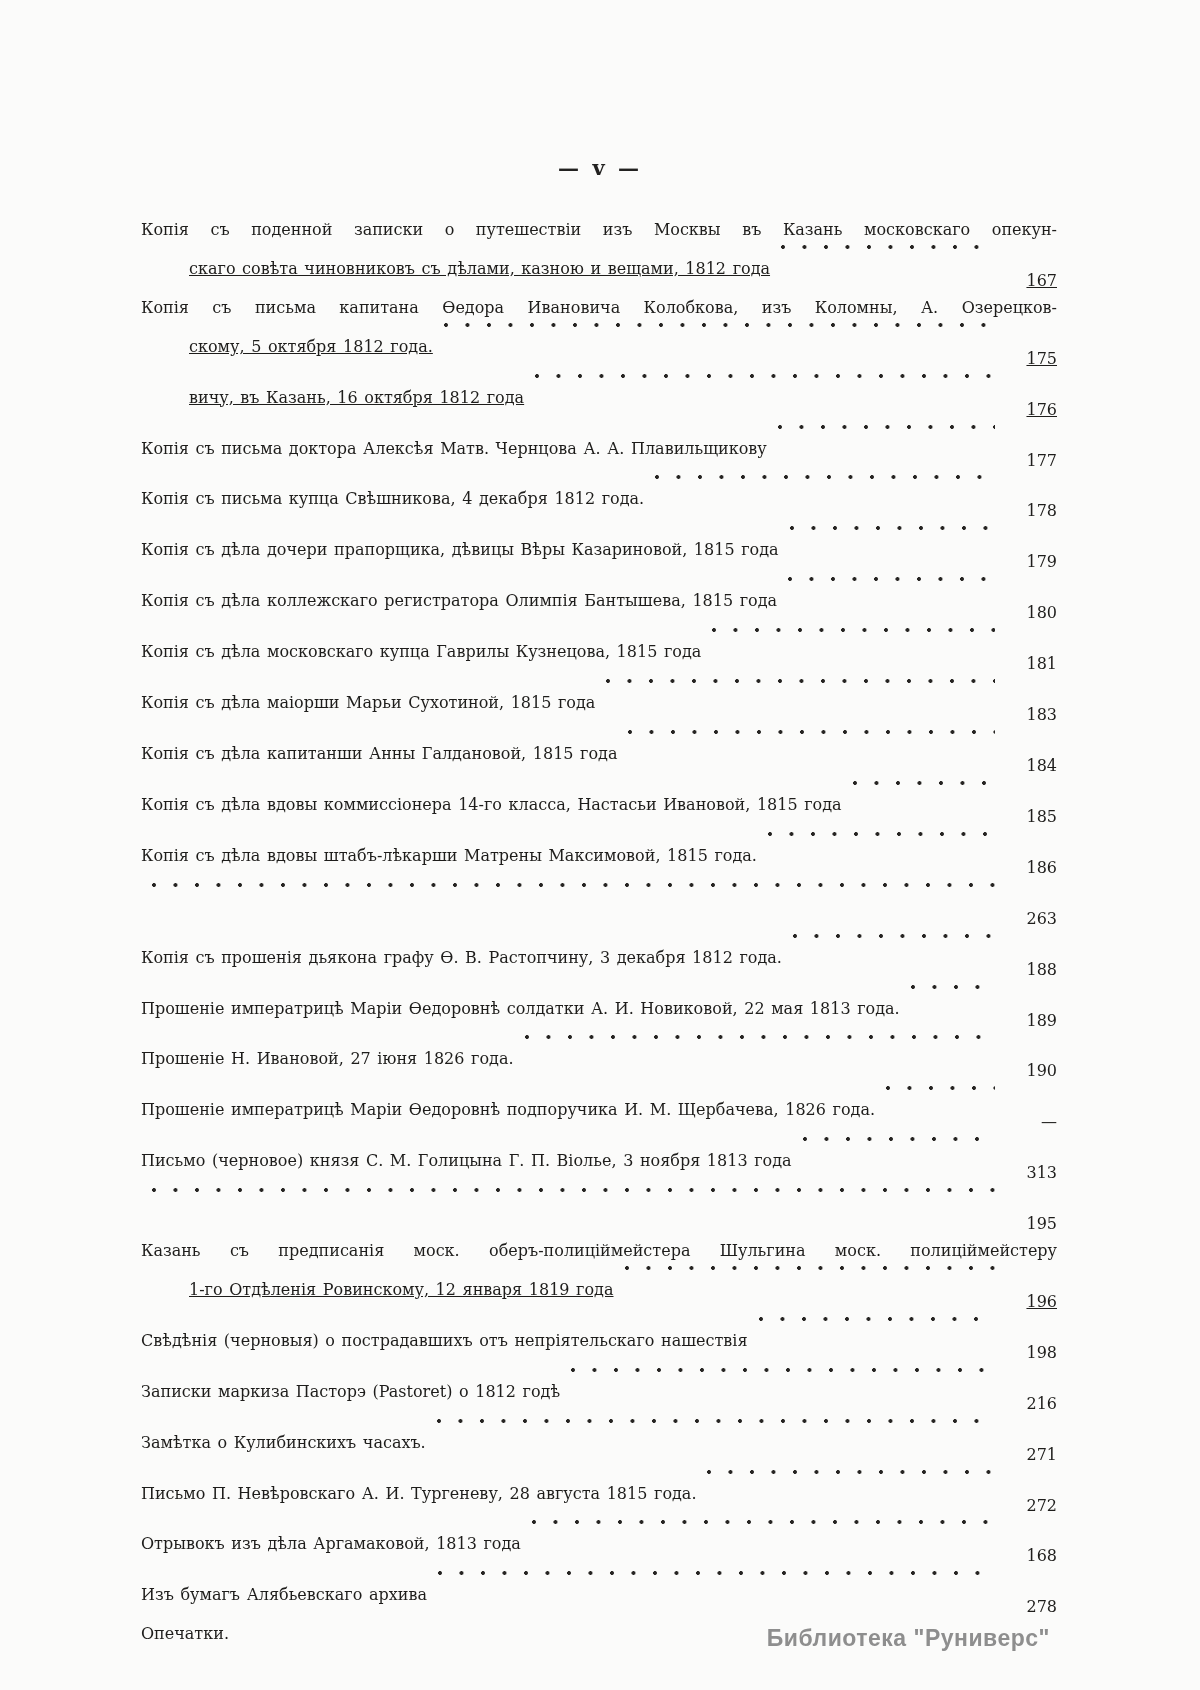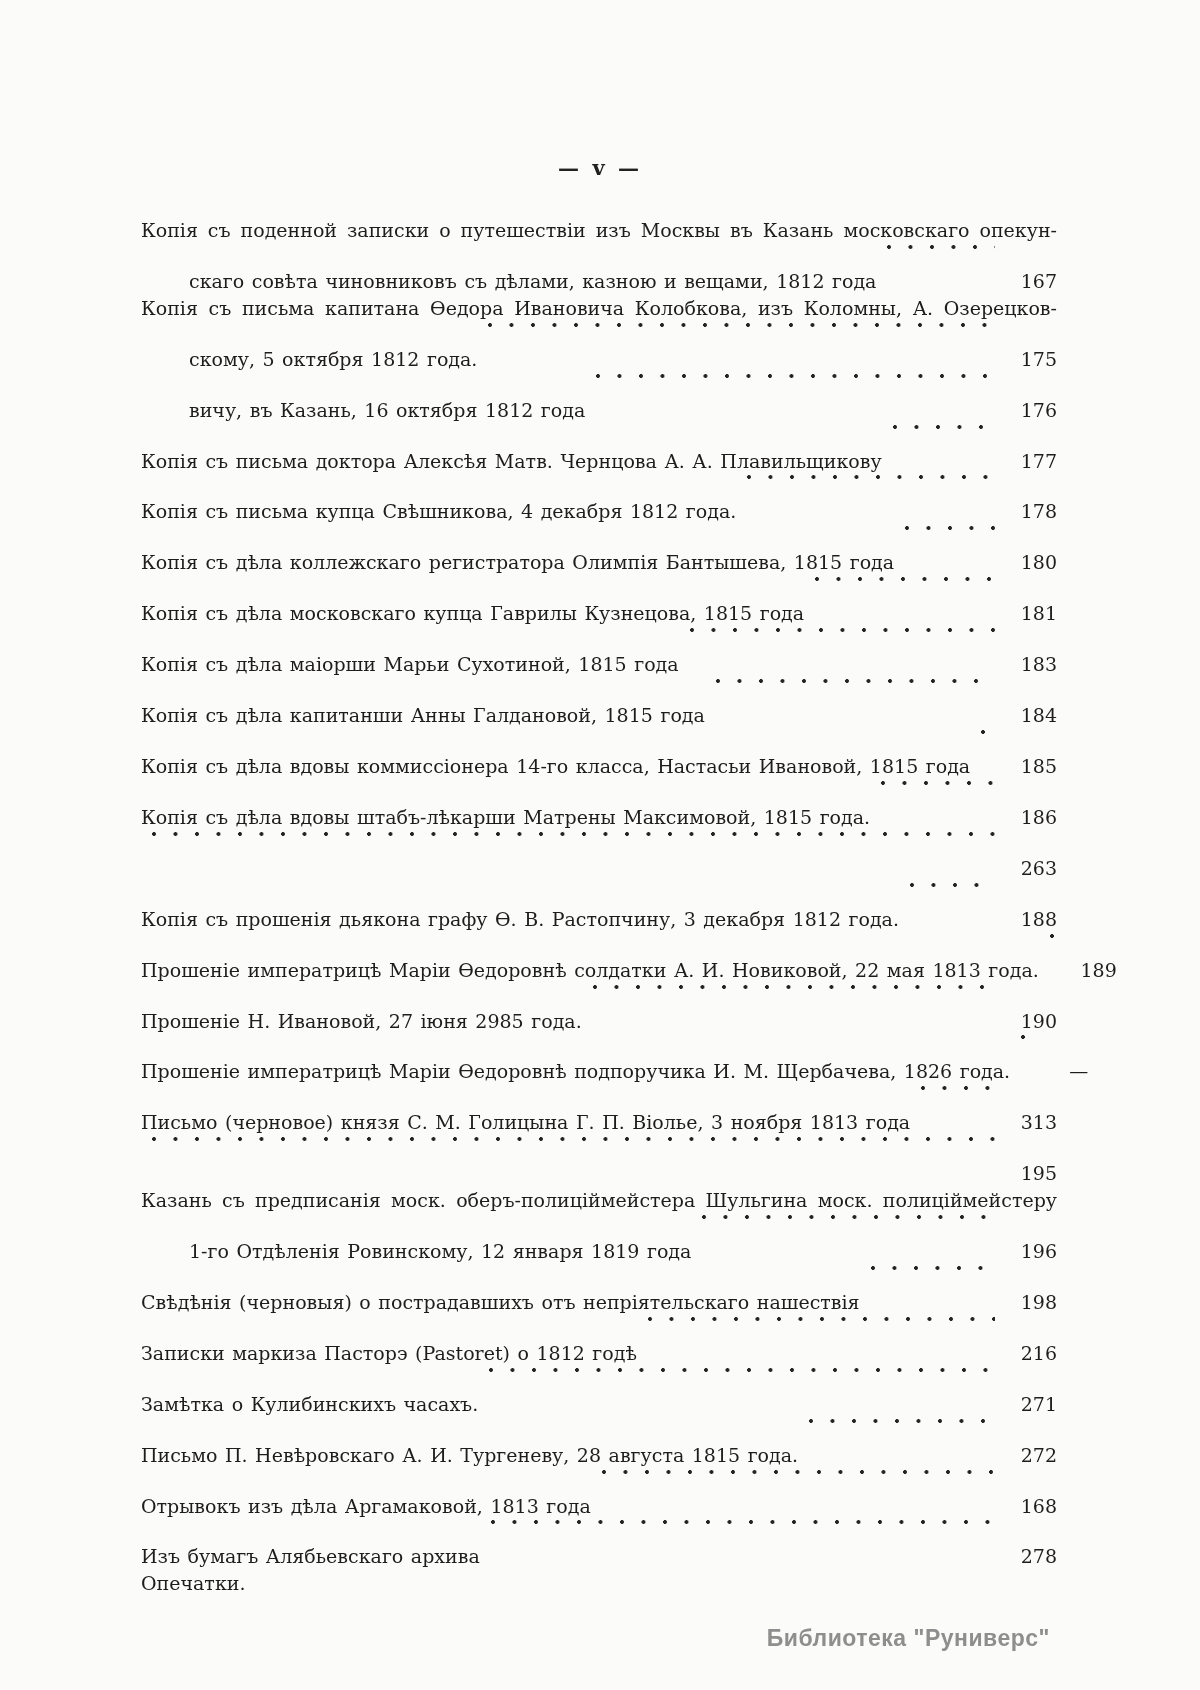--- a/index.html
+++ b/index.html
@@ -30,26 +30,26 @@
     color: #222120;
   }
   .toc {
     position: absolute;
     top: 217px;
     left: 141px;
     width: 916px;
   }
   .toc-row {
     display: flex;
-    align-items: flex-end;
+    align-items: center;
     line-height: 26.9px;
-    font-size: 19px;
+    font-size: 16px;
     word-spacing: 1.5px;
   }
-  .toc-row.indent { padding-left: 48px; }
+  .toc-row.indent { padding-left: 48px; text-decoration: underline; }
   .entry-text {
     flex: 0 1 auto;
     white-space: nowrap;
   }
   .toc-row.fill .entry-text {
     flex: 1 1 auto;
     white-space: normal;
     text-align: justify;
     text-align-last: justify;
   }
@@ -121,20 +121,25 @@
     <span class="entry-text">Копія съ письма доктора Алексѣя Матв. Чернцова А. А. Плавильщикову</span>
     <span class="entry-leader"></span>
     <span class="entry-page">177</span>
   </div>
       <div class="toc-row has-page">
     <span class="entry-text">Копія съ письма купца Свѣшникова, 4 декабря 1812 года.</span>
     <span class="entry-leader"></span>
     <span class="entry-page">178</span>
   </div>
       <div class="toc-row has-page">
+    <span class="entry-text">Копія съ дѣла дочери прапорщика, дѣвицы Вѣры Казариновой, 1815 года</span>
+    <span class="entry-leader"></span>
+    <span class="entry-page">179</span>
+  </div>
+      <div class="toc-row has-page">
     <span class="entry-text">Копія съ дѣла коллежскаго регистратора Олимпія Бантышева, 1815 года</span>
     <span class="entry-leader"></span>
     <span class="entry-page">180</span>
   </div>
       <div class="toc-row has-page">
     <span class="entry-text">Копія съ дѣла московскаго купца Гаврилы Кузнецова, 1815 года</span>
     <span class="entry-leader"></span>
     <span class="entry-page">181</span>
   </div>
       <div class="toc-row has-page">
@@ -165,21 +170,21 @@
     <span class="entry-text">Копія съ прошенія дьякона графу Ѳ. В. Растопчину, 3 декабря 1812 года.</span>
     <span class="entry-leader"></span>
     <span class="entry-page">188</span>
   </div>
       <div class="toc-row has-page">
     <span class="entry-text">Прошеніе императрицѣ Маріи Ѳедоровнѣ солдатки А. И. Новиковой, 22 мая 1813 года.</span>
     <span class="entry-leader"></span>
     <span class="entry-page">189</span>
   </div>
       <div class="toc-row has-page">
-    <span class="entry-text">Прошеніе Н. Ивановой, 27 іюня 2985 года.</span>
+    <span class="entry-text">Прошеніе Н. Ивановой, 27 іюня 1826 года.</span>
     <span class="entry-leader"></span>
     <span class="entry-page">190</span>
   </div>
       <div class="toc-row has-page">
     <span class="entry-text">Прошеніе императрицѣ Маріи Ѳедоровнѣ подпоручика И. М. Щербачева, 1826 года.</span>
     <span class="entry-leader"></span>
     <span class="entry-page">—</span>
   </div>
       <div class="toc-row has-page">
     <span class="entry-text">Письмо (черновое) князя С. М. Голицына Г. П. Віолье, 3 ноября 1813 года</span>

